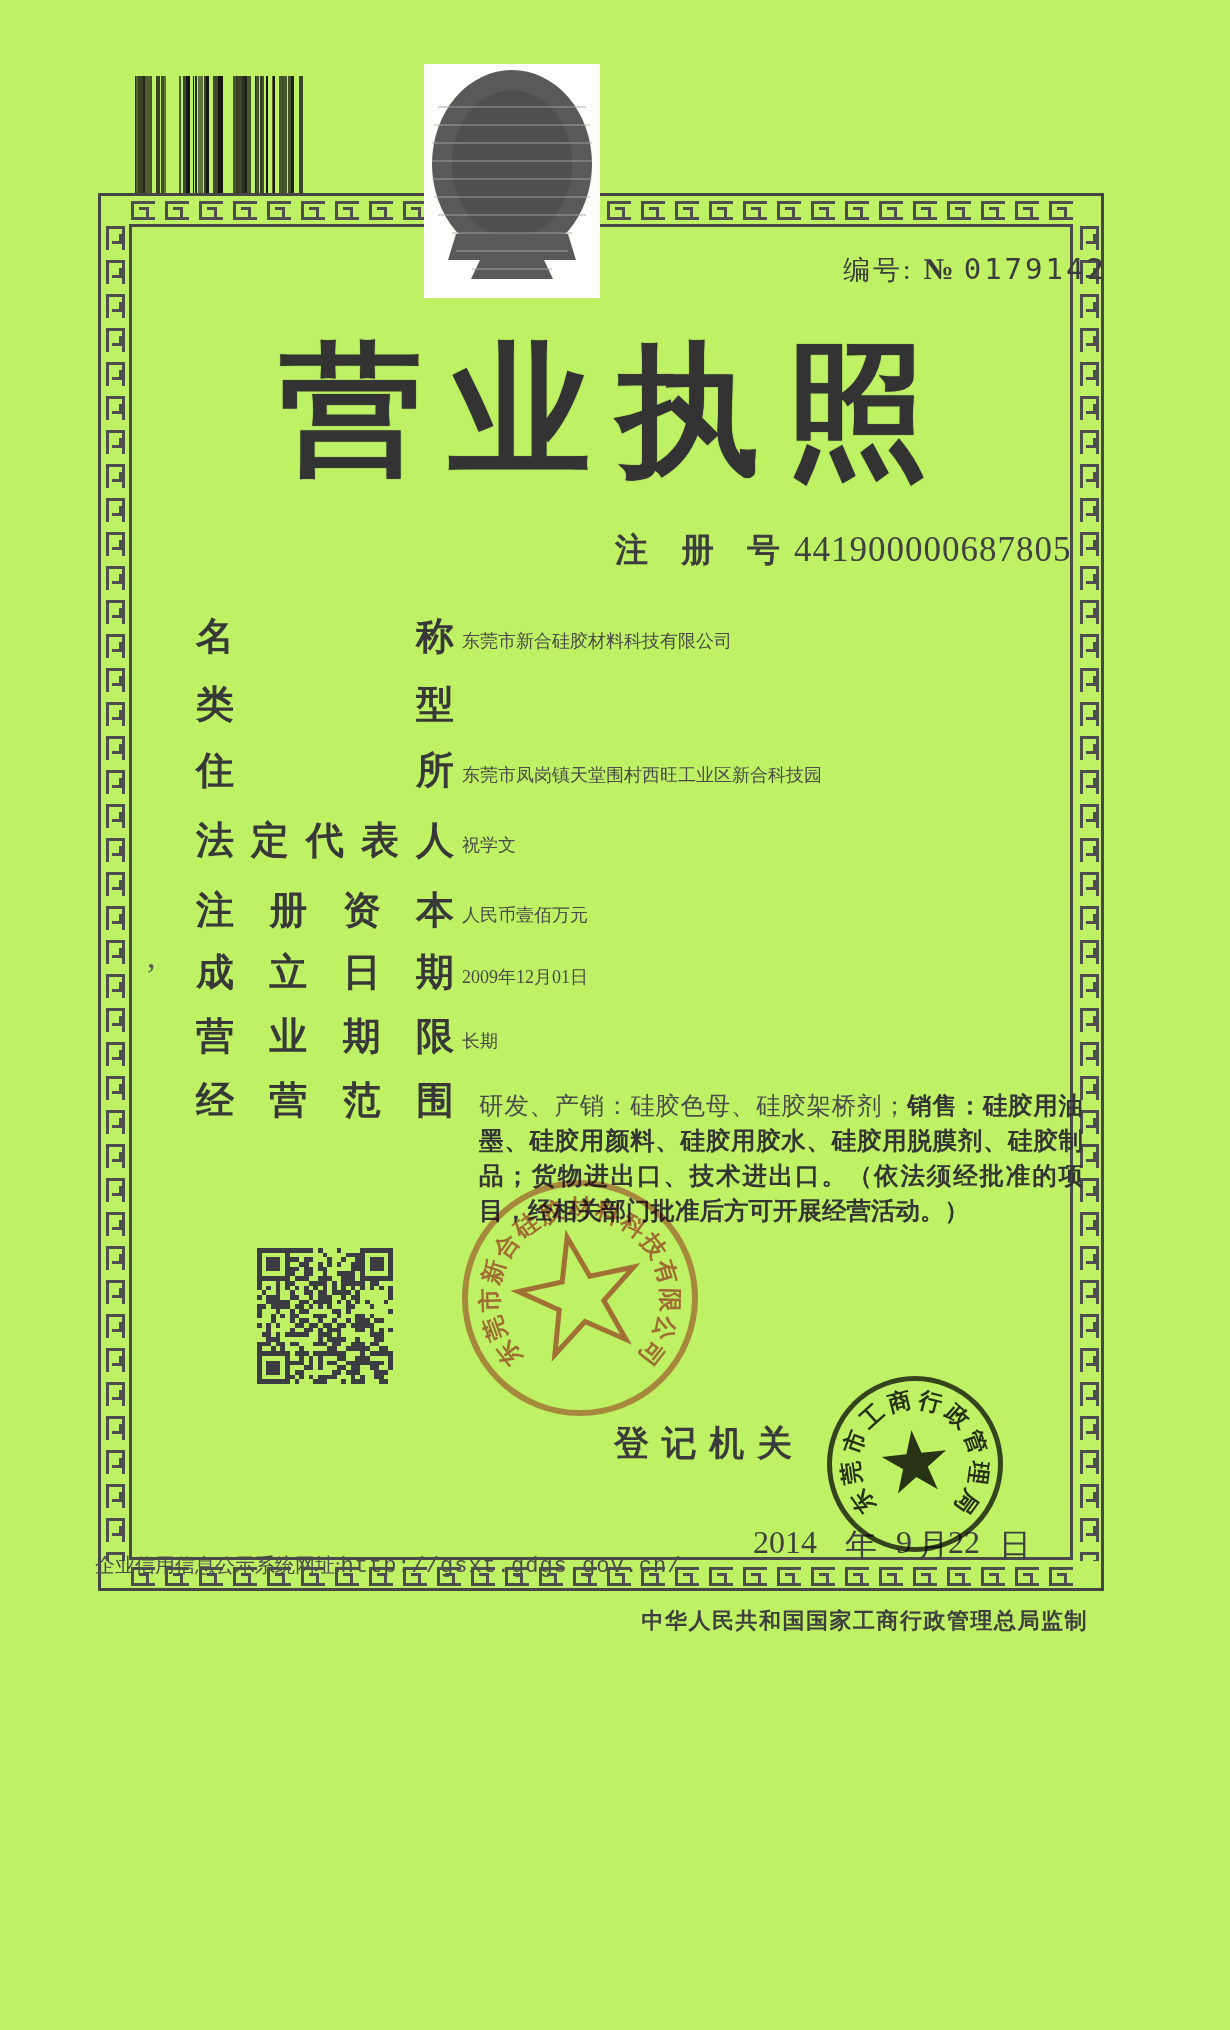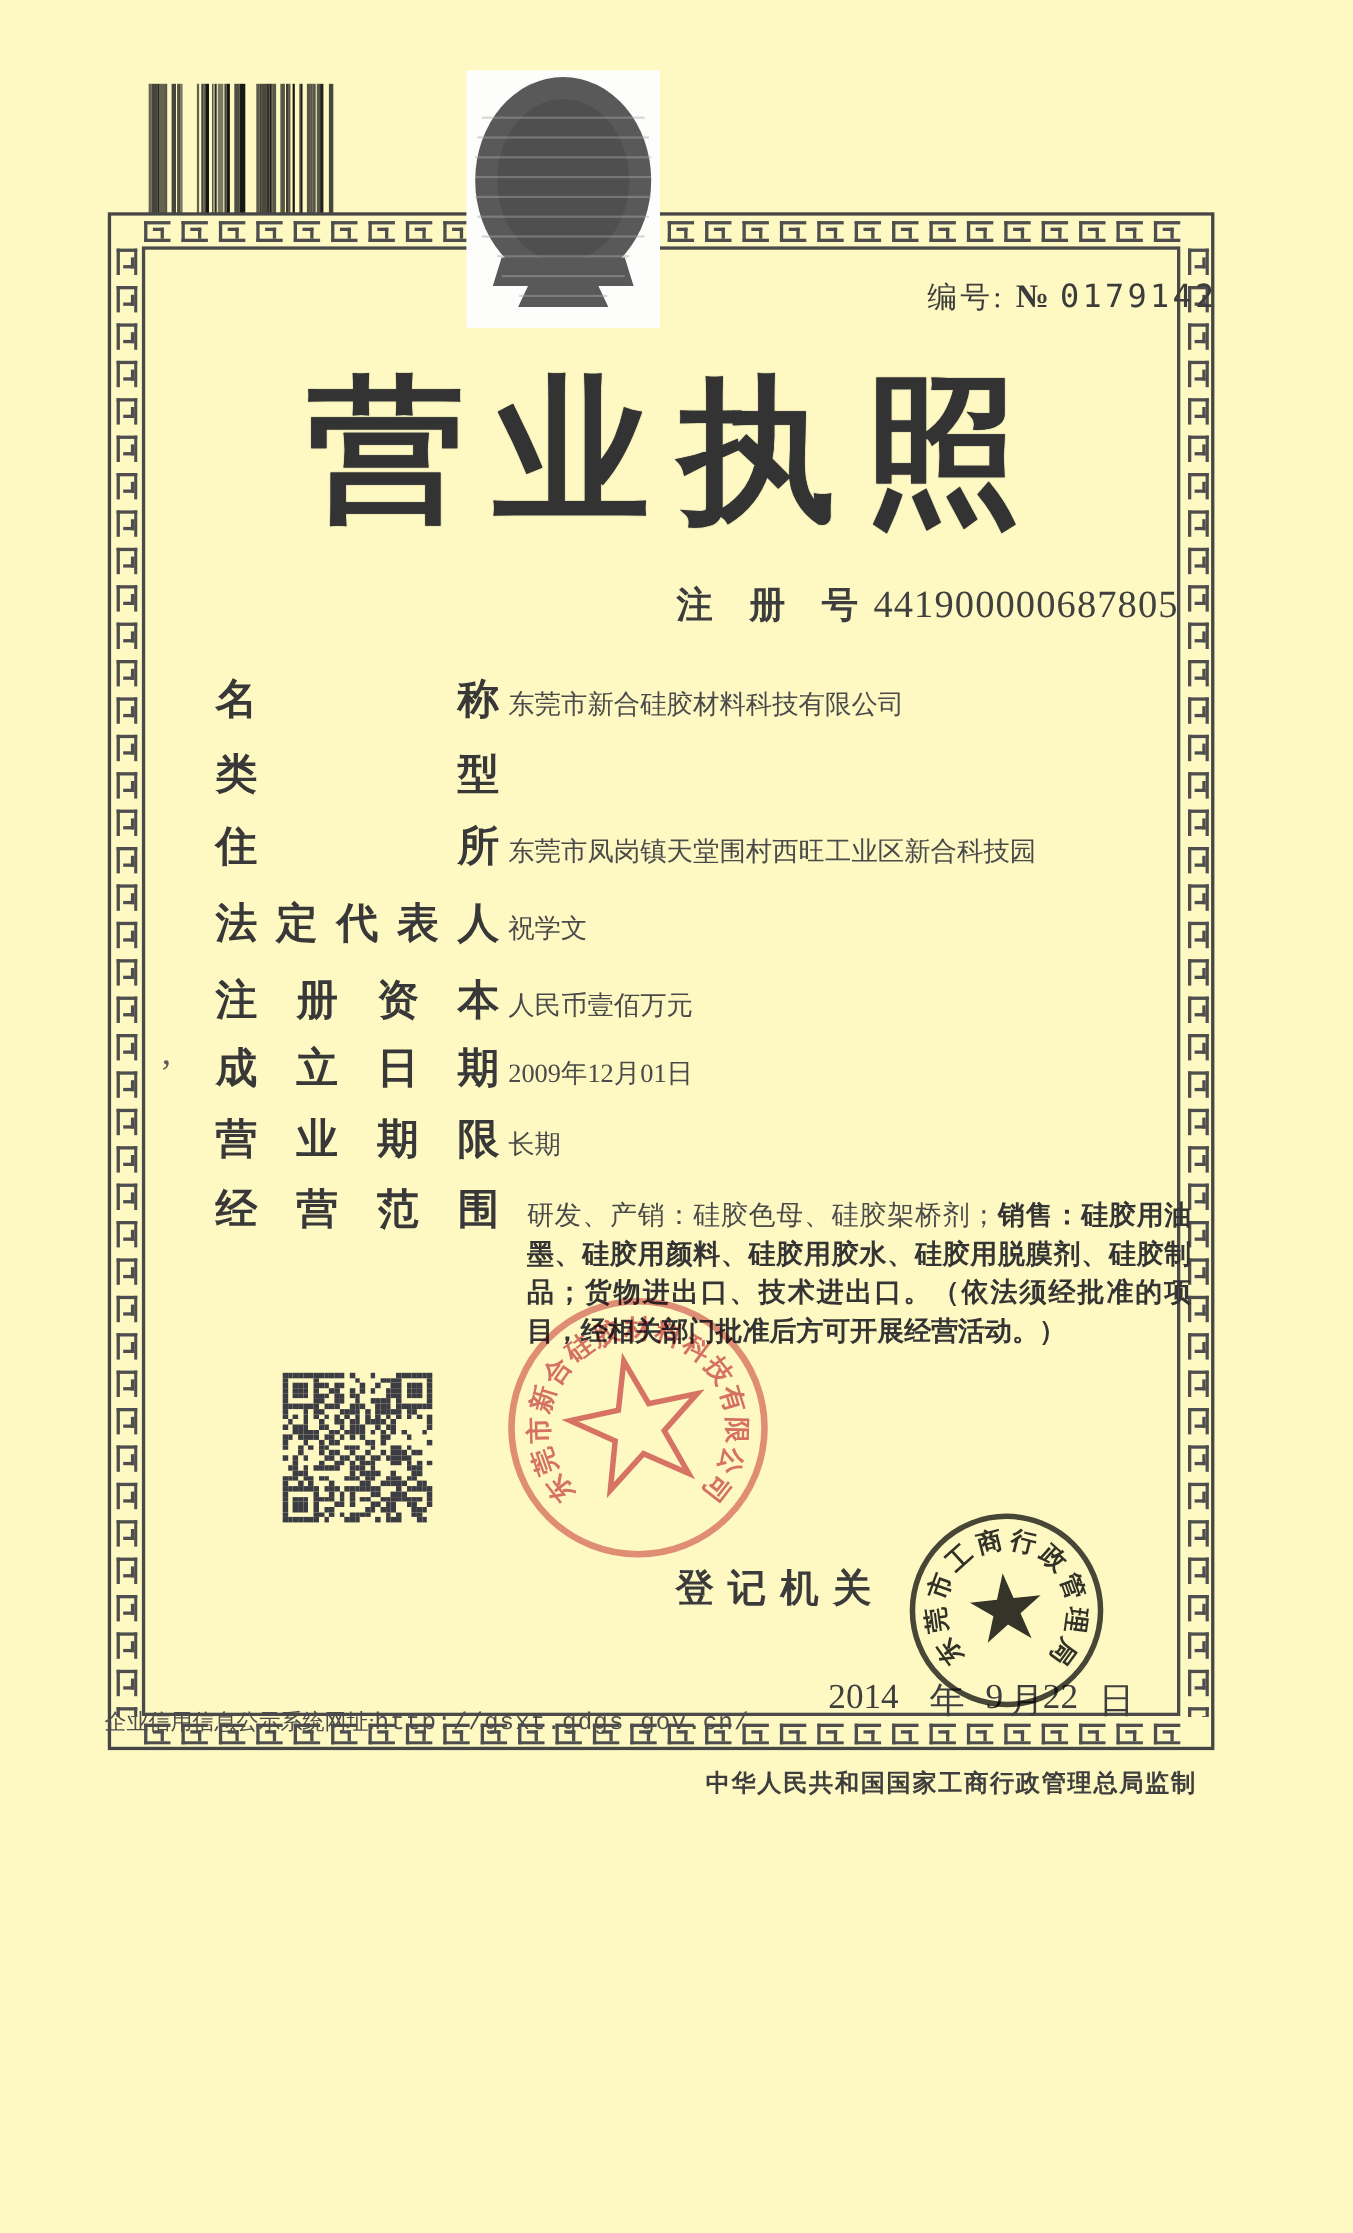--- a/index.html
+++ b/index.html
@@ -1,18 +1,18 @@
 <!DOCTYPE html>
 <html><head>
 <meta charset="utf-8">
 <style>
   html,body{margin:0;padding:0;background:#e8e8e8;}
   .page{
     position:relative; width:1230px; height:2030px; margin:0 auto;
-    background:#fef9c3; overflow:hidden;
+    background:#bef264; overflow:hidden;
     font-family:"Liberation Serif", serif; color:#3a3a3a;
   }
   [data-name]{box-sizing:border-box;}
 
   
   .barcode{position:absolute; left:135px; top:76px; width:176px; height:118px;
     display:flex; align-items:stretch; filter:blur(.4px); overflow:hidden;}
   .barcode .bar{height:100%;}
 
   
@@ -59,21 +59,21 @@
   .regrow{position:absolute; left:615px; top:528px; display:flex; align-items:baseline; z-index:2;}
   .regrow .rlabel{display:flex; justify-content:space-between; width:165px; font-size:33px;
     font-weight:600; color:#3d3d3d;}
   .regrow .rvalue{margin-left:14px; font-size:35px; color:#404040; letter-spacing:1px;}
 
   
   .fields{position:absolute; left:196px; top:0; width:880px; z-index:2;}
   .frow{position:absolute; left:0; display:flex; align-items:flex-start;}
   .flabel{width:258px; display:flex; justify-content:space-between; font-size:38px;
     line-height:1.1; font-weight:600; color:#383838; flex:0 0 258px;}
-  .fvalue{margin-left:8px; padding-top:8px; font-size:24px; color:#4a4a4a; width:604px;
+  .fvalue{margin-left:8px; padding-top:8px; font-size:18px; color:#4a4a4a; width:604px;
     line-height:35px;}
   .fvalue .b{font-weight:bold; color:#343434;}
 
   
   .qr{position:absolute; left:257px; top:1248px; width:136px; height:136px; z-index:2;
     display:grid; grid-template-columns:repeat(29,1fr); grid-template-rows:repeat(29,1fr);
     filter:blur(.25px);}
   .qr i{display:block;}
   .qr i.d{background:#3c3c43;}
 

